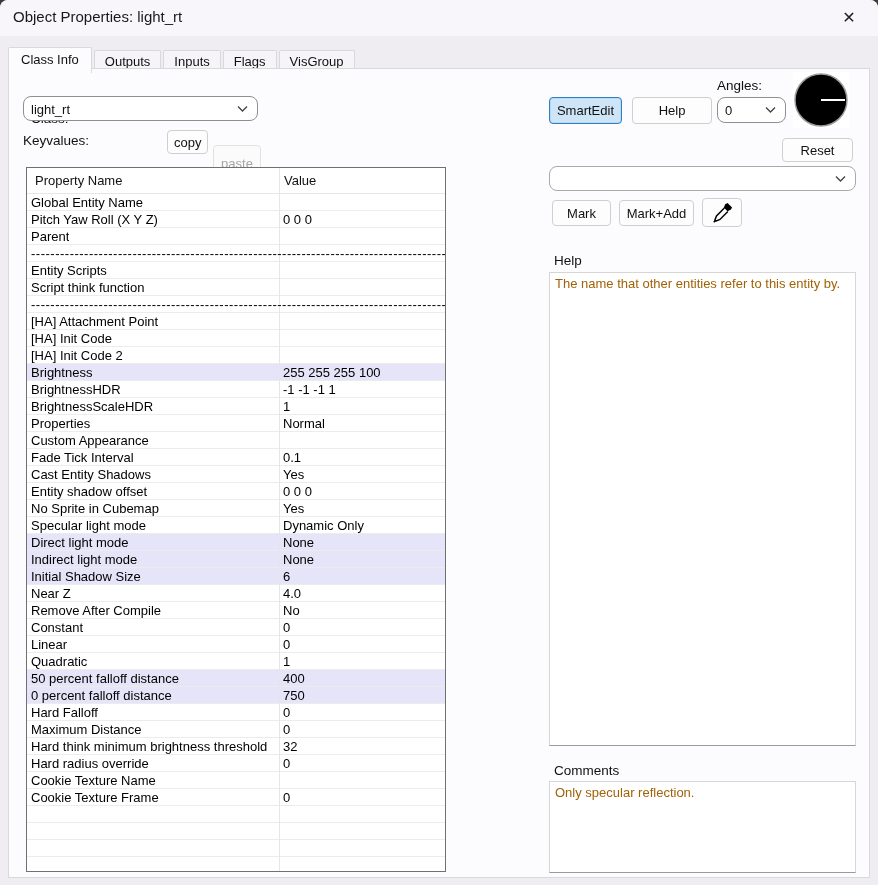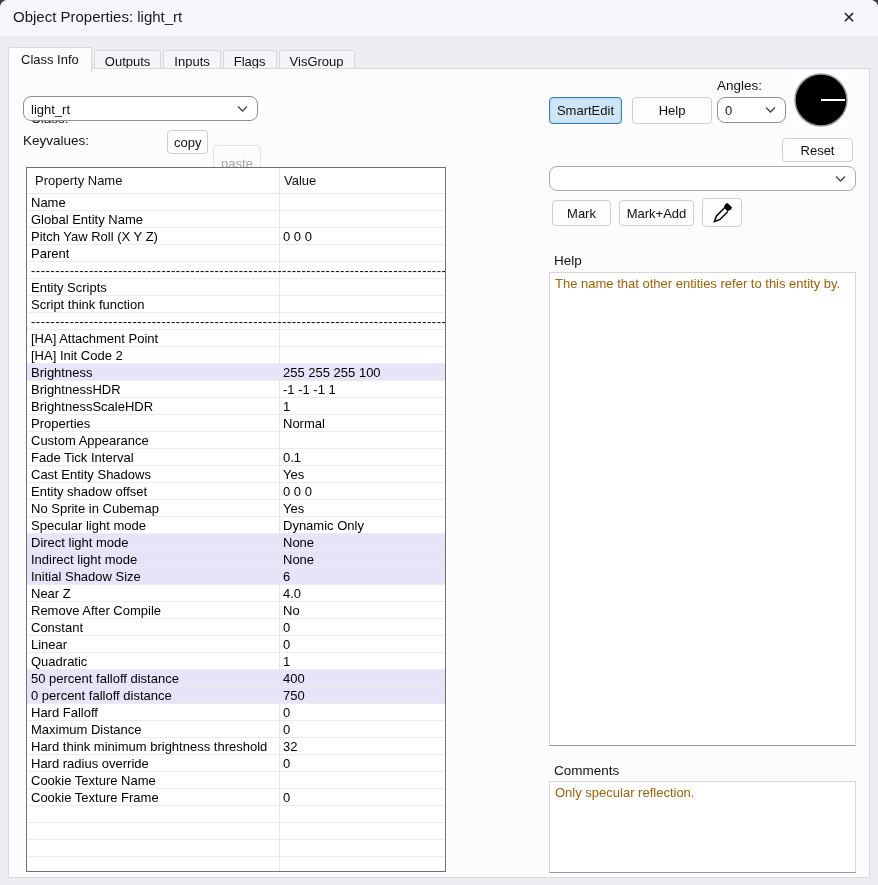--- a/index.html
+++ b/index.html
@@ -125,24 +125,20 @@
 
     <div id="proptable">
       <div id="vline1"></div>
       <div id="vline2"></div>
       <div id="thead">
         <span class="hname">Property Name</span>
         <span class="hvalue">Value</span>
       </div>
       <div id="tbody">
           <div class="trow">
-            <span class="cell-name">Name</span>
-            <span class="cell-value"></span>
-          </div>
-          <div class="trow">
             <span class="cell-name">Global Entity Name</span>
             <span class="cell-value"></span>
           </div>
           <div class="trow">
             <span class="cell-name">Pitch Yaw Roll (X Y Z)</span>
             <span class="cell-value">0 0 0</span>
           </div>
           <div class="trow">
             <span class="cell-name">Parent</span>
             <span class="cell-value"></span>
@@ -159,20 +155,24 @@
             <span class="cell-value"></span>
           </div>
           <div class="trow sep">
             <span class="cell-name">----------------------------------------------------------------------------------------------------</span>
           </div>
           <div class="trow">
             <span class="cell-name">[HA] Attachment Point</span>
             <span class="cell-value"></span>
           </div>
           <div class="trow">
+            <span class="cell-name">[HA] Init Code</span>
+            <span class="cell-value"></span>
+          </div>
+          <div class="trow">
             <span class="cell-name">[HA] Init Code 2</span>
             <span class="cell-value"></span>
           </div>
           <div class="trow hl">
             <span class="cell-name">Brightness</span>
             <span class="cell-value">255 255 255 100</span>
           </div>
           <div class="trow">
             <span class="cell-name">BrightnessHDR</span>
             <span class="cell-value">-1 -1 -1 1</span>

